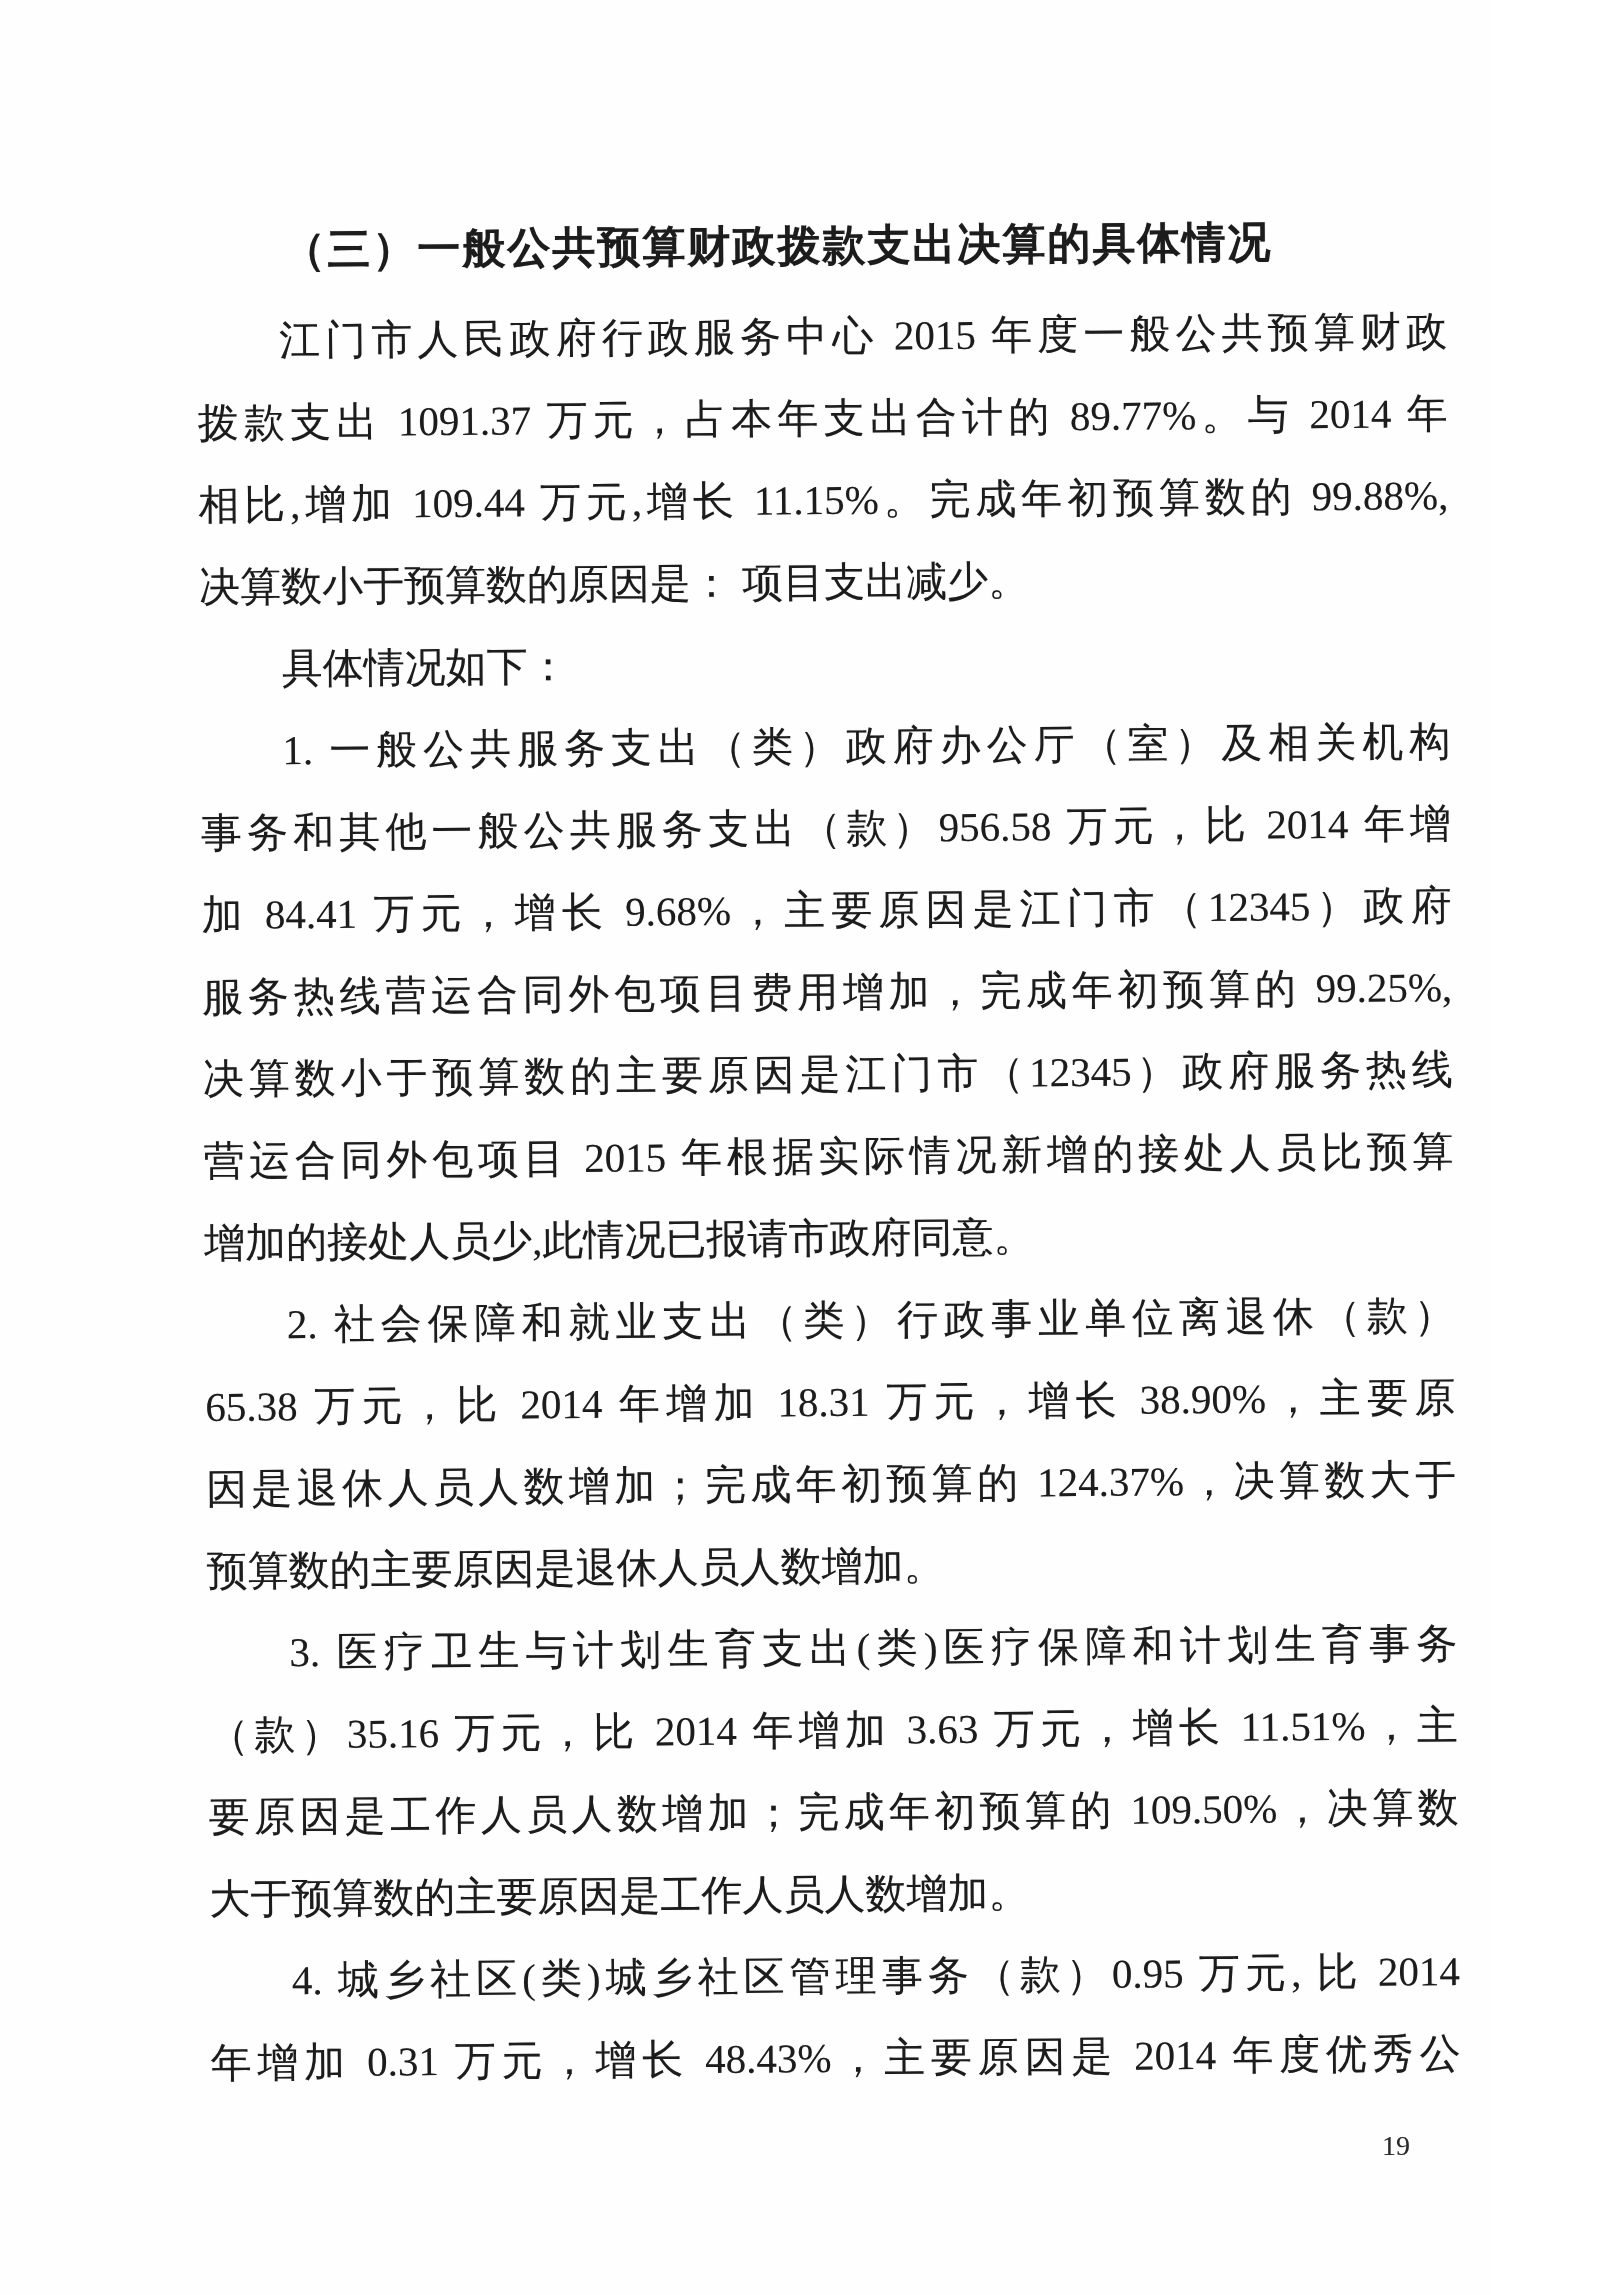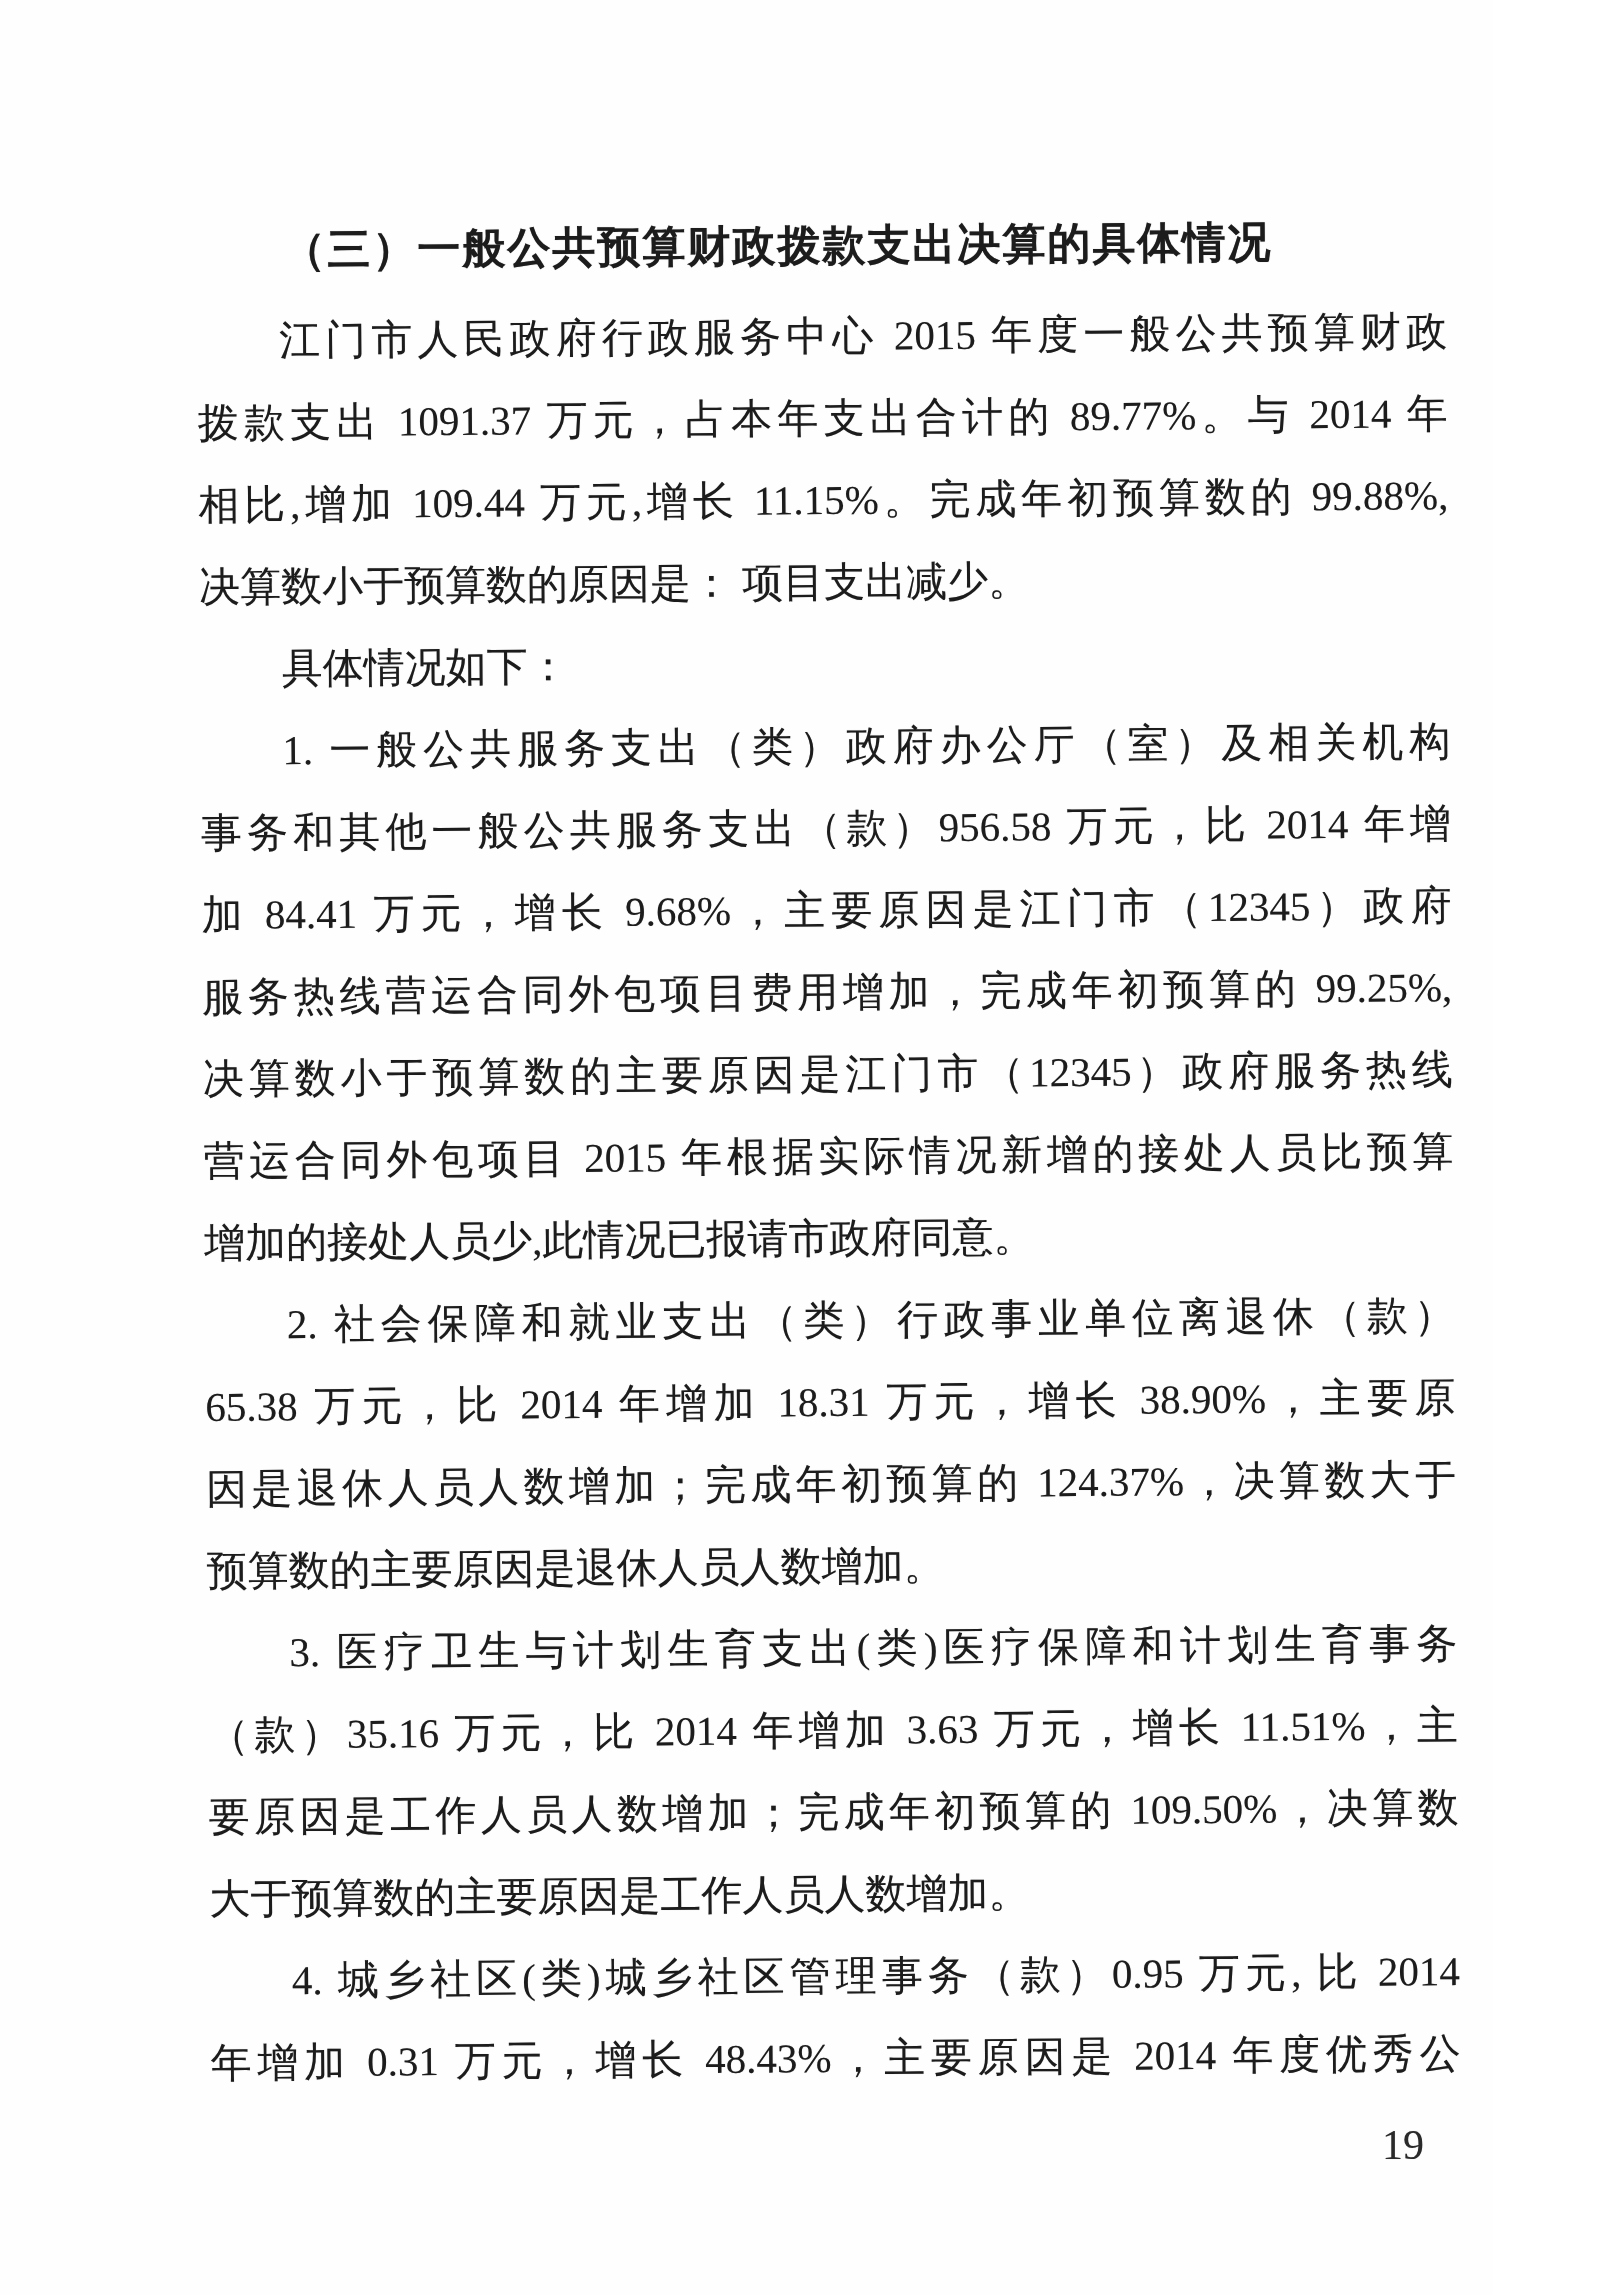--- a/index.html
+++ b/index.html
@@ -44,21 +44,21 @@
   .indent { text-indent: 2em; }
   .fill {
     text-align: justify;
     text-align-last: justify;
   }
   .short { text-align: left; text-align-last: left; }
   .page-number {
     position: absolute;
     left: 1382px;
     top: 2126px;
-    font-size: 42px;
+    font-size: 28px;
     line-height: 39px;
     color: #2a2a2a;
     text-shadow: 0 0 0.7px rgba(30,30,30,0.3);
   }
 </style>
 </head>
 <body>
 
 <div class="sheet">
   <div class="textblock">

